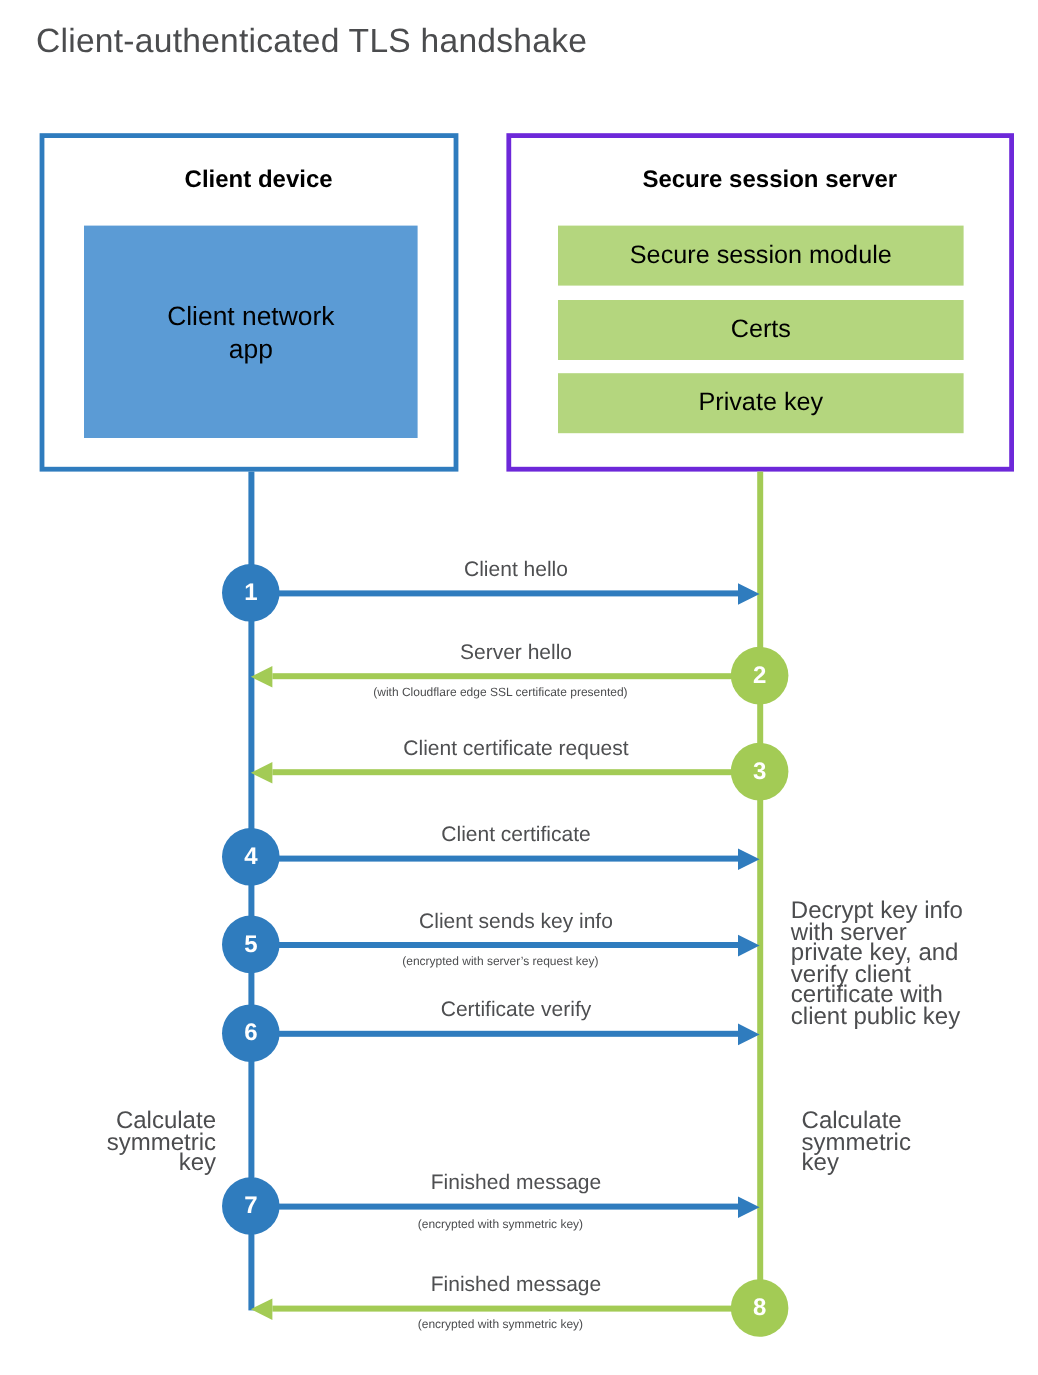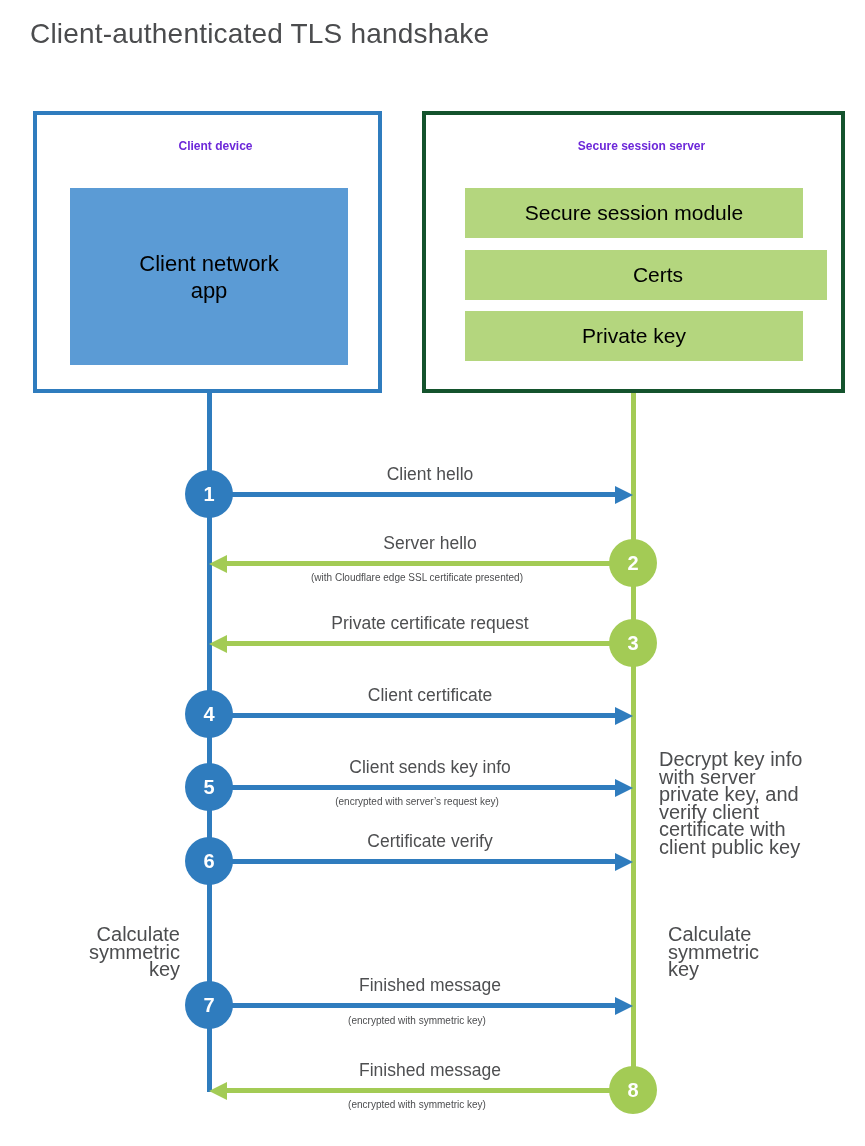--- a/index.html
+++ b/index.html
@@ -7,30 +7,30 @@
   .canvas{position:relative;width:865px;height:1146px;background:#ffffff;overflow:hidden;}
 
   
   .page-title{position:absolute;left:30px;top:18px;font-size:28px;font-weight:300;
               color:#4b4c4e;letter-spacing:.2px;}
 
   
   .client-box{position:absolute;left:33px;top:111px;width:349px;height:282px;
               border:4px solid #2f7cbe;box-sizing:border-box;background:#fff;}
   .server-box{position:absolute;left:422px;top:111px;width:423px;height:282px;
-              border:4px solid #14532d;box-sizing:border-box;background:#fff;}
+              border:4px solid #6d28d9;box-sizing:border-box;background:#fff;}
   .box-title{position:absolute;left:0;right:0;top:24px;text-align:center;
-             font-size:12px;font-weight:bold;color:#6d28d9;margin-left:16px;}
+             font-size:20px;font-weight:bold;color:#000000;margin-left:16px;}
   .client-app{position:absolute;left:33px;top:73px;width:278px;height:177px;
               background:#5b9bd5;display:flex;align-items:center;justify-content:center;}
   .client-app span{display:block;width:180px;text-align:center;color:#000000;
                    font-size:22px;line-height:27px;}
   .server-bar{position:absolute;left:39px;width:338px;height:50px;background:#b4d67e;
               color:#000000;font-size:21px;text-align:center;line-height:50px;}
-  .bar1{top:73px;} .bar2{top:135px;padding-left:24px;} .bar3{top:196px;}
+  .bar1{top:73px;} .bar2{top:135px;} .bar3{top:196px;}
 
   
   .vline{position:absolute;width:5px;top:393px;}
   .blue-line{left:207px;height:699px;background:#2f7cbe;}
   .green-line{left:631px;height:697px;background:#a3cb55;}
 
   
   .circle{position:absolute;width:48px;height:48px;border-radius:50%;z-index:5;
           color:#fff;font-size:20px;font-weight:bold;text-align:center;line-height:48px;}
   .circle.blue{background:#2f7cbe;left:185px;}
@@ -92,21 +92,21 @@
 
   <div class="step-label l1">Client hello</div>
   <div class="arrow blue a1"></div>
   <div class="circle blue c1">1</div>
 
   <div class="step-label l2">Server hello</div>
   <div class="arrow green a2"></div>
   <div class="step-sub sub2">(with Cloudflare edge SSL certificate presented)</div>
   <div class="circle green c2">2</div>
 
-  <div class="step-label l3">Private certificate request</div>
+  <div class="step-label l3">Client certificate request</div>
   <div class="arrow green a3"></div>
   <div class="circle green c3">3</div>
 
   <div class="step-label l4">Client certificate</div>
   <div class="arrow blue a4"></div>
   <div class="circle blue c4">4</div>
 
   <div class="step-label l5">Client sends key info</div>
   <div class="arrow blue a5"></div>
   <div class="step-sub sub5">(encrypted with server’s request key)</div>

